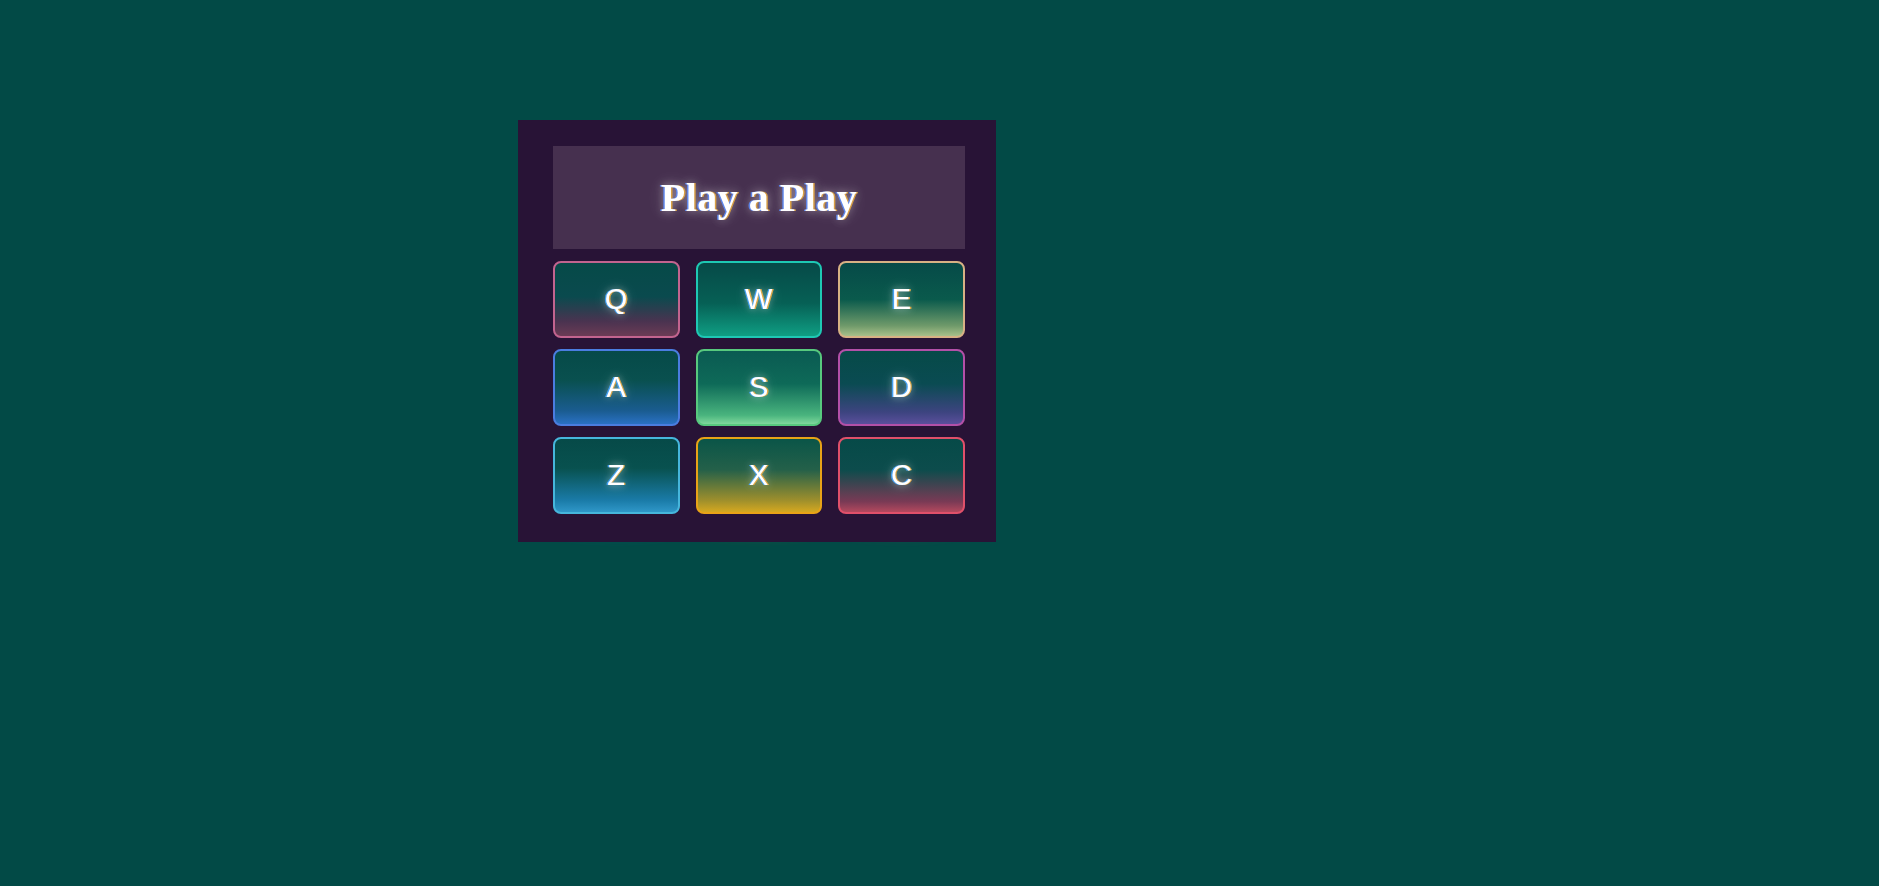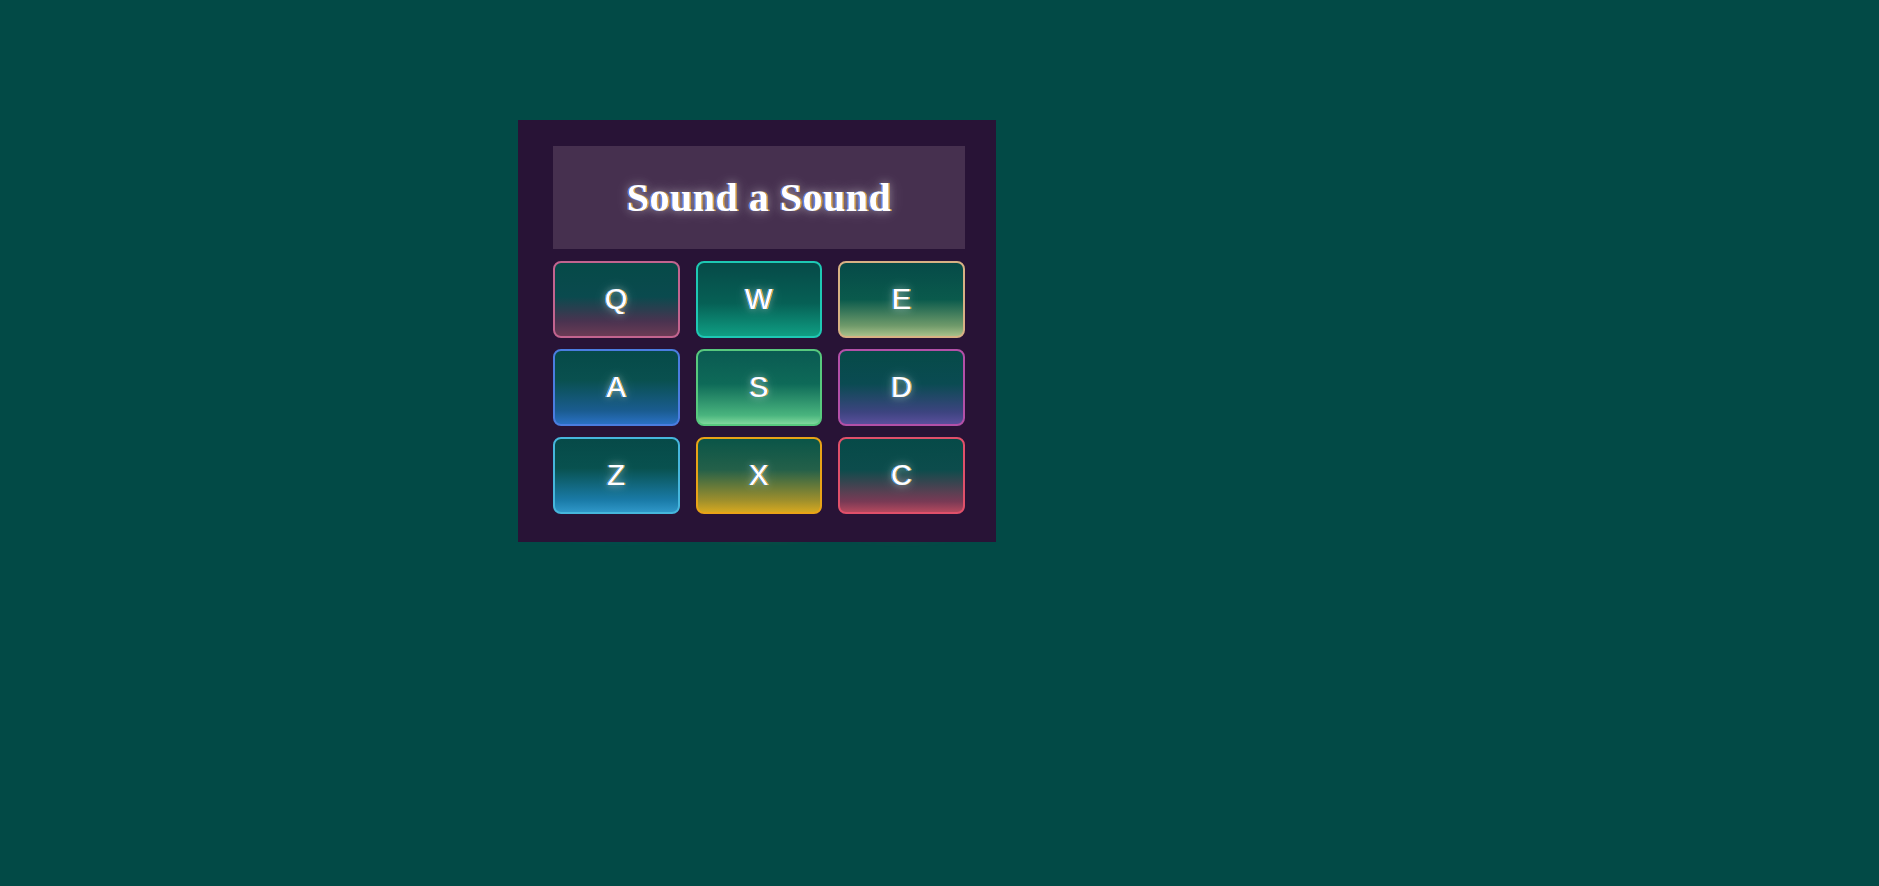--- a/index.html
+++ b/index.html
@@ -149,21 +149,21 @@
   .pad-C { border-color: #e0506a;
     background: linear-gradient(180deg, #064a48 0%, #0c4c4c 42%, #7a3a55 86%, #b4495e 100%); }
   .pad-C::before { background: radial-gradient(ellipse at 50% 80%, rgba(225,55,85,0.80) 0%, rgba(225,55,85,0) 70%); }
 </style>
 </head>
 <body>
 
 <div id="app">
 
   <div class="title-bar">
-    <div class="title-text">Sound a Sound</div>
+    <div class="title-text">Play a Play</div>
   </div>
 
   <div class="pad-grid">
 
     <div class="pad pad-Q">
       <span class="pad-label">Q</span>
     </div>
 
     <div class="pad pad-W">
       <span class="pad-label">W</span>

